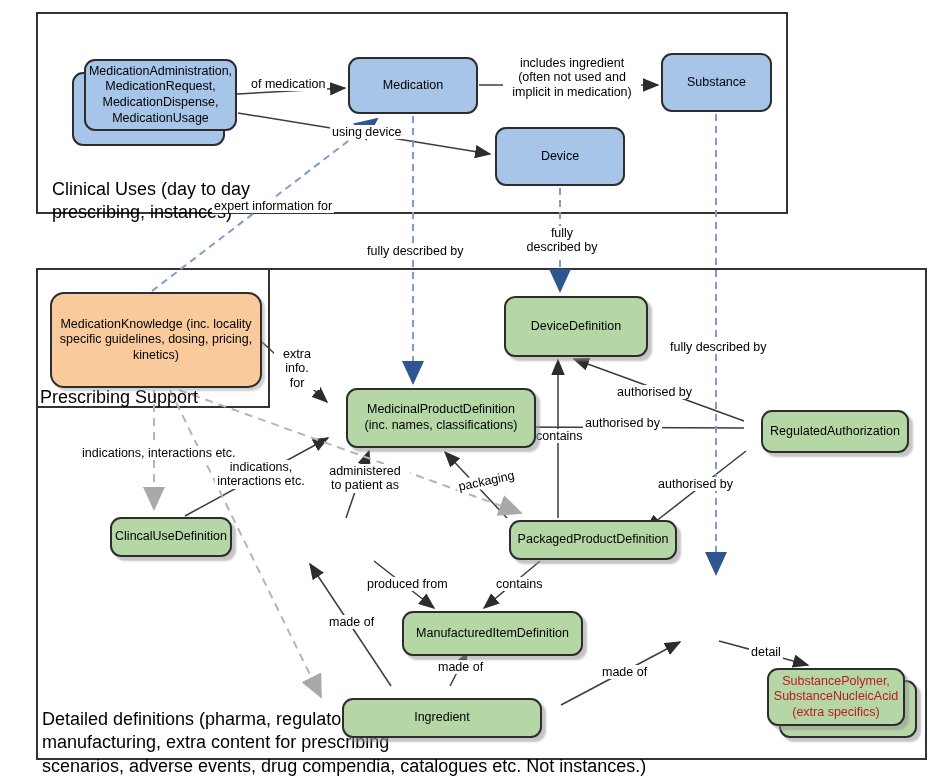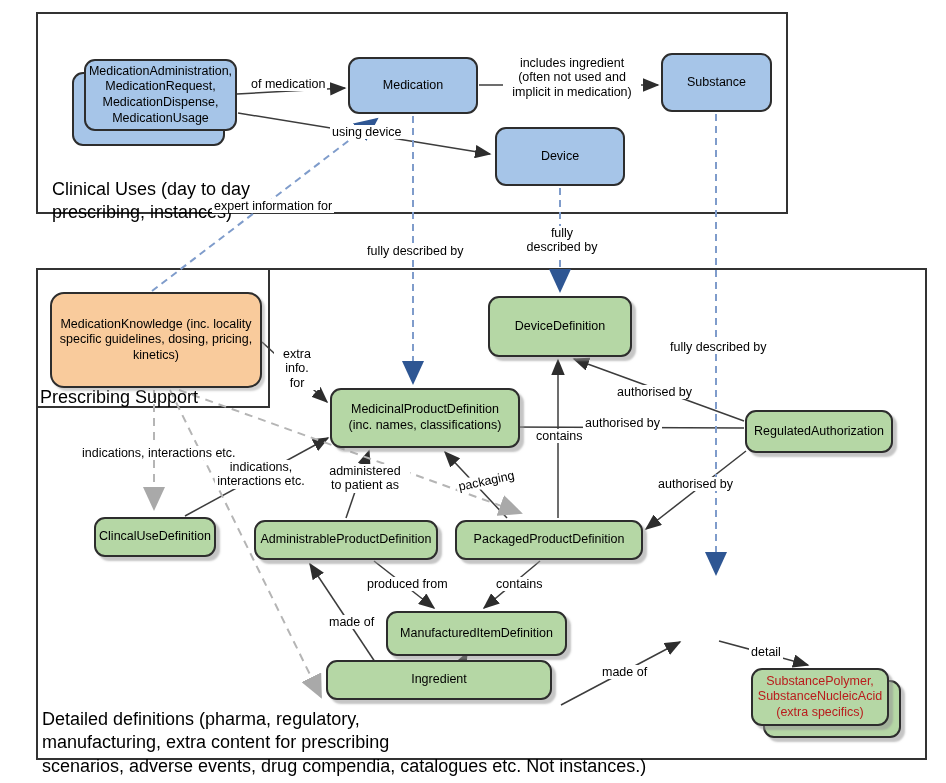--- a/index.html
+++ b/index.html
@@ -5,21 +5,21 @@
   html,body{margin:0;padding:0;background:#fff;}
   .canvas{position:relative;width:946px;height:783px;background:#fff;
           font-family:"Liberation Sans",sans-serif;color:#000;overflow:hidden;}
   .grp{position:absolute;border:2px solid #333;background:transparent;box-sizing:border-box;}
   .grp-label{position:absolute;font-size:18px;line-height:1.3;white-space:pre-line;}
   svg.edges{position:absolute;left:0;top:0;pointer-events:none;}
   .node{position:absolute;box-sizing:border-box;border:2px solid #2d2d2d;border-radius:11px;
         display:flex;align-items:center;justify-content:center;text-align:center;
         font-size:12.5px;line-height:1.25;white-space:pre-line;padding:0 3px;z-index:3;}
   .blue{background:#a6c5e8;}
-  .green{background:#b5d7a5;box-shadow:4px 4px 2px rgba(150,150,150,0.55);}
+  .green{background:#b5d7a5;box-shadow:4px 4px 2px rgba(150,150,150,0.55);margin-left:16px;}
   .orange{background:#f9cb9c;box-shadow:3px 3px 2px rgba(150,150,150,0.45);}
   .gray-text{color:#b91c1c;}
   .elabel{position:absolute;font-size:12.5px;line-height:1.15;text-align:center;
           background:#fff;padding:0 2px;white-space:pre-line;z-index:2;}
   .nowrap{white-space:nowrap;}
   .rot{transform:rotate(-12deg);}
 </style>
 </head>
 <body>
 
@@ -121,23 +121,22 @@
 
   <div class="node orange" style="left:50px;top:292px;width:212px;height:96px;border-radius:14px">MedicationKnowledge (inc. locality
 specific guidelines, dosing, pricing,
 kinetics)</div>
 
   <div class="node green" style="left:488px;top:296px;width:144px;height:61px">DeviceDefinition</div>
   <div class="node green" style="left:330px;top:388px;width:190px;height:60px">MedicinalProductDefinition
 (inc. names, classifications)</div>
   <div class="node green" style="left:745px;top:410px;width:148px;height:43px">RegulatedAuthorization</div>
   <div class="node green" style="left:94px;top:517px;width:122px;height:40px">ClincalUseDefinition</div>
-  <div class="node green" style="left:254px;top:520px;width:184px;height:40px">AdministrableProductDefinition</div>
-  <div class="node green" style="left:455px;top:520px;width:188px;height:40px">PackagedProductDefinition</div>
+  <div class="node green" style="left:493px;top:520px;width:168px;height:40px">PackagedProductDefinition</div>
   <div class="node green" style="left:386px;top:611px;width:181px;height:45px">ManufacturedItemDefinition</div>
-  <div class="node green" style="left:326px;top:660px;width:226px;height:40px">Ingredient</div>
+  <div class="node green" style="left:326px;top:698px;width:200px;height:40px">Ingredient</div>
 
   <div class="node green" style="left:763px;top:680px;width:138px;height:58px"></div>
   <div class="node green gray-text" style="left:751px;top:668px;width:138px;height:58px">SubstancePolymer,
 SubstanceNucleicAcid
 (extra specifics)</div>
 
 </div>
 
 </body></html>

